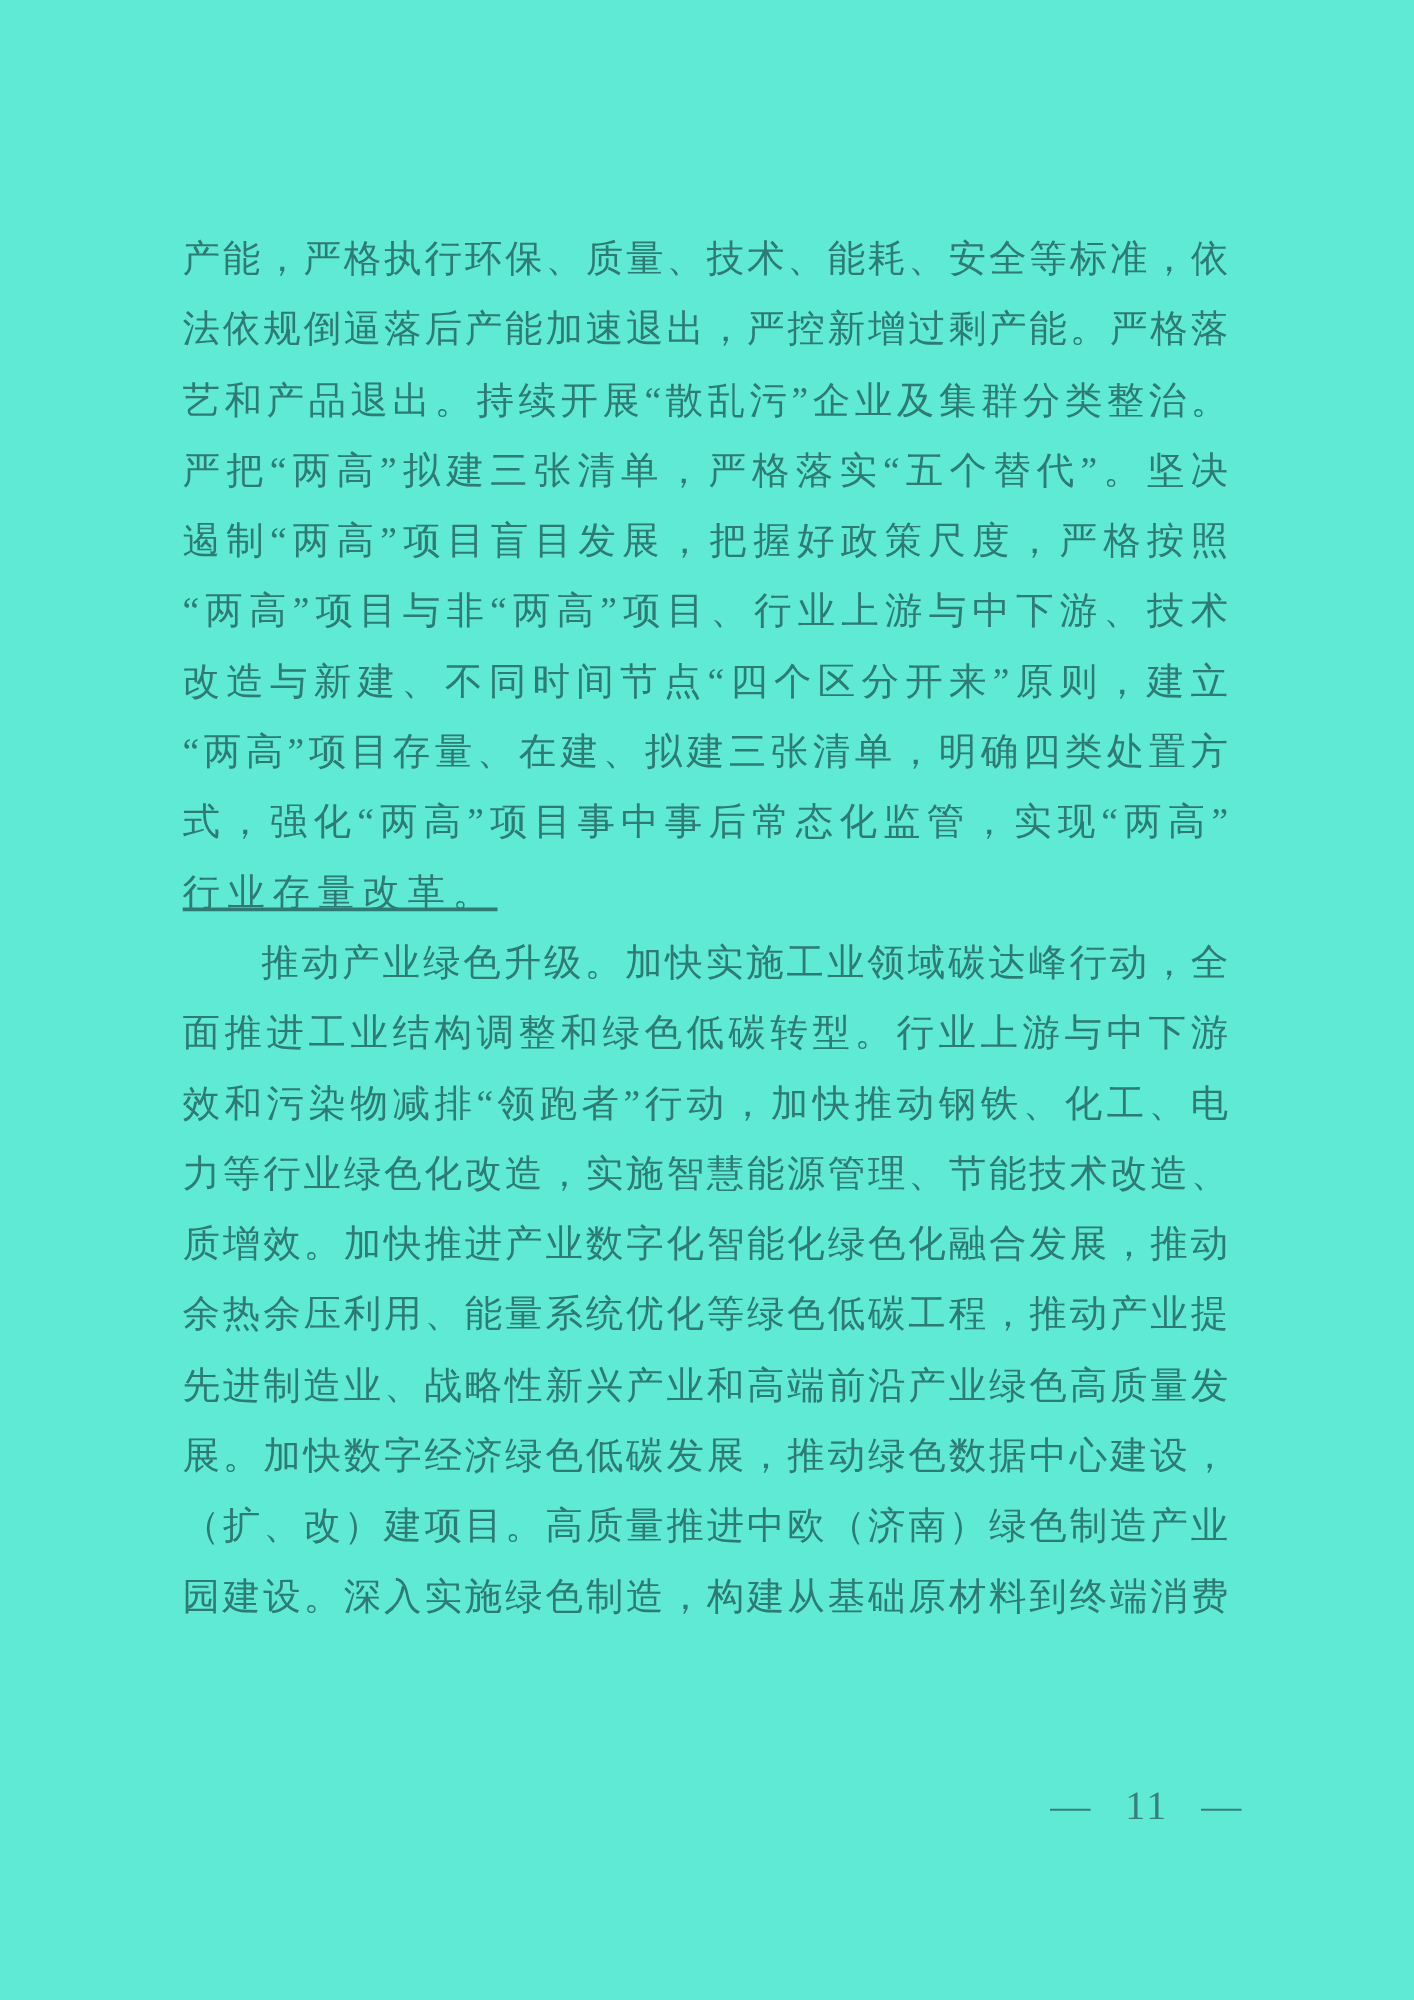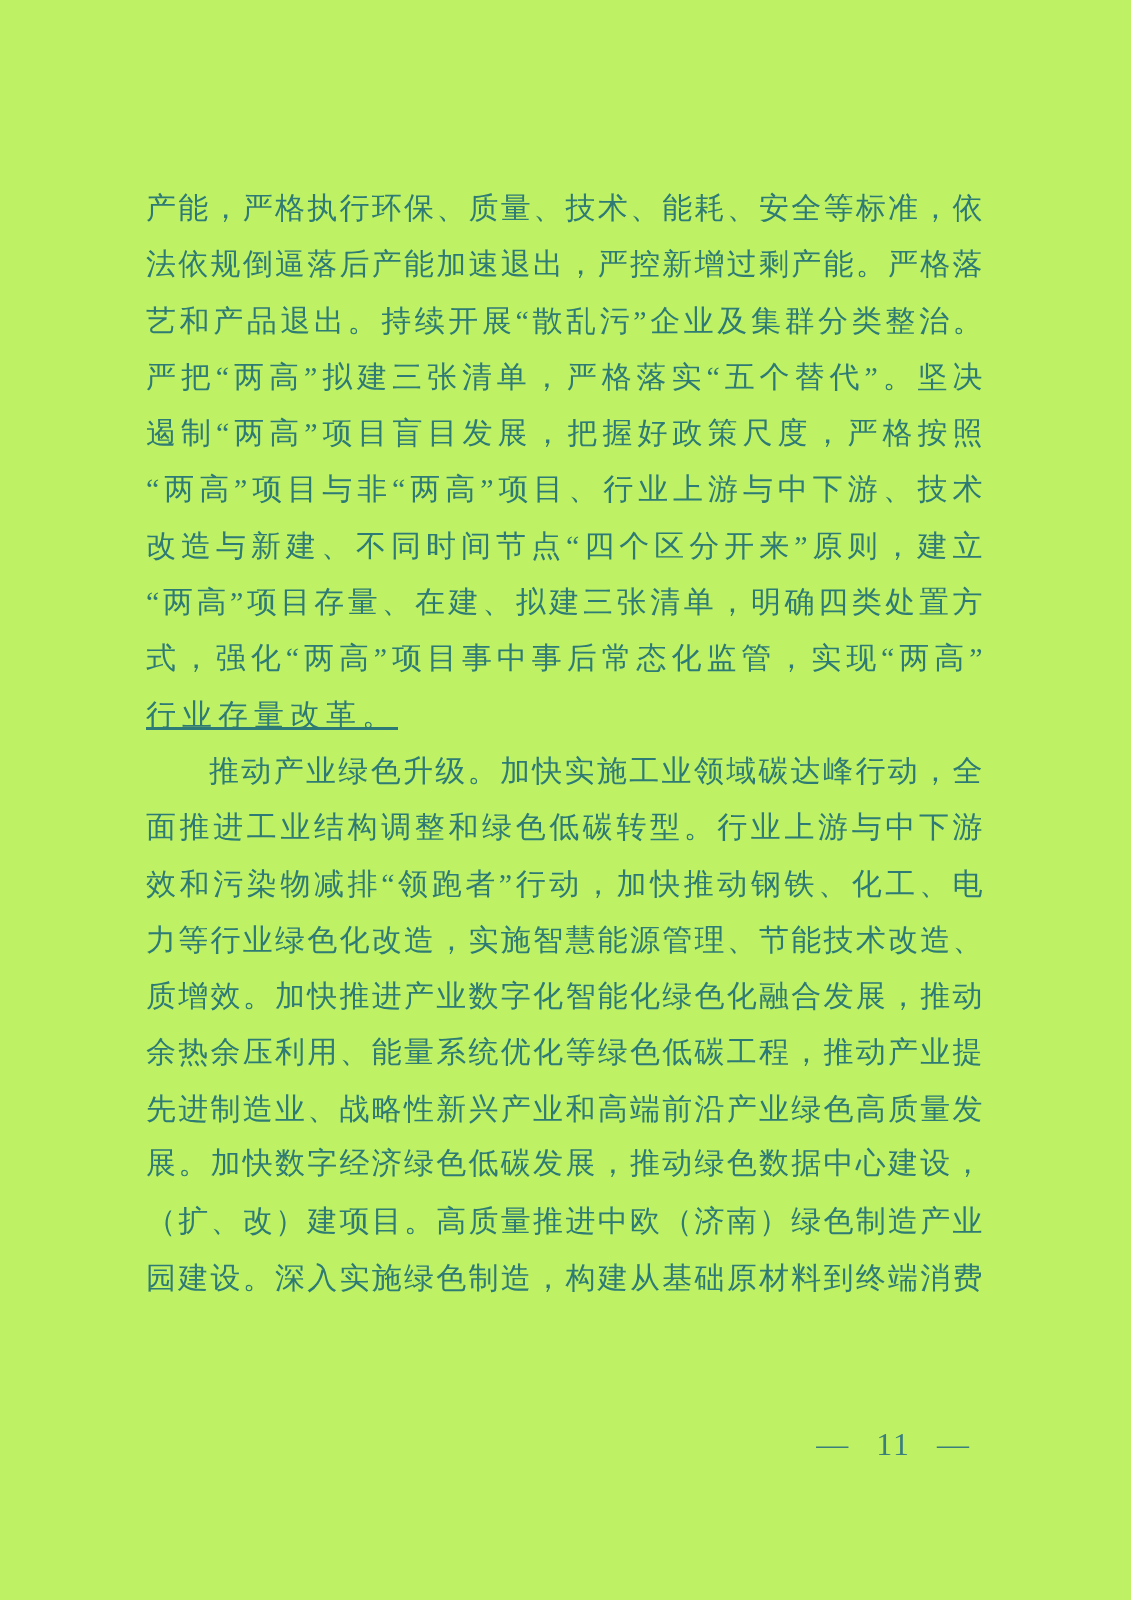--- a/index.html
+++ b/index.html
@@ -37,49 +37,49 @@
     text-align-last: left;
     letter-spacing: 6px;
     text-decoration: underline;
   }
   .line.indent {
     text-indent: 2.1em;
   }
   .footer {
     position: absolute;
     top: 1424px;
-    right: 160px;
+    right: 136px;
     font-size: 32px;
     line-height: 40px;
     color: #3a7f7c;
     word-spacing: 16px;
     letter-spacing: 2px;
     text-align: right;
   }
 </style>
 </head>
 <body>
 
-<div class="page" style="background: #bef264;">
+<div class="page" style="background: #5eead4;">
   <div class="text-block">
     <div class="line" style="color: rgb(46, 122, 117);">产能，严格执行环保、质量、技术、能耗、安全等标准，依</div>
     <div class="line" style="color: rgb(46, 122, 117);">法依规倒逼落后产能加速退出，严控新增过剩产能。严格落</div>
     <div class="line" style="color: rgb(46, 122, 117);">艺和产品退出。持续开展“散乱污”企业及集群分类整治。</div>
     <div class="line" style="color: rgb(46, 122, 117);">严把“两高”拟建三张清单，严格落实“五个替代”。坚决</div>
     <div class="line" style="color: rgb(46, 122, 117);">遏制“两高”项目盲目发展，把握好政策尺度，严格按照</div>
     <div class="line" style="color: rgb(46, 122, 117);">“两高”项目与非“两高”项目、行业上游与中下游、技术</div>
     <div class="line" style="color: rgb(46, 122, 117);">改造与新建、不同时间节点“四个区分开来”原则，建立</div>
     <div class="line" style="color: rgb(46, 122, 117);">“两高”项目存量、在建、拟建三张清单，明确四类处置方</div>
     <div class="line" style="color: rgb(46, 122, 117);">式，强化“两高”项目事中事后常态化监管，实现“两高”</div>
     <div class="line para-end" style="color: rgb(46, 122, 117);">行业存量改革。</div>
     <div class="line indent" style="color: rgb(46, 122, 117);">推动产业绿色升级。加快实施工业领域碳达峰行动，全</div>
     <div class="line" style="color: rgb(46, 122, 117);">面推进工业结构调整和绿色低碳转型。行业上游与中下游</div>
     <div class="line" style="color: rgb(46, 122, 117);">效和污染物减排“领跑者”行动，加快推动钢铁、化工、电</div>
     <div class="line" style="color: rgb(46, 122, 117);">力等行业绿色化改造，实施智慧能源管理、节能技术改造、</div>
     <div class="line" style="color: rgb(46, 122, 117);">质增效。加快推进产业数字化智能化绿色化融合发展，推动</div>
     <div class="line" style="color: rgb(46, 122, 117);">余热余压利用、能量系统优化等绿色低碳工程，推动产业提</div>
     <div class="line" style="color: rgb(46, 122, 117);">先进制造业、战略性新兴产业和高端前沿产业绿色高质量发</div>
-    <div class="line" style="color: rgb(46, 122, 117); font-family: Liberation Mono, monospace;">展。加快数字经济绿色低碳发展，推动绿色数据中心建设，</div>
+    <div class="line" style="color: rgb(46, 122, 117);">展。加快数字经济绿色低碳发展，推动绿色数据中心建设，</div>
     <div class="line" style="color: rgb(46, 122, 117);">（扩、改）建项目。高质量推进中欧（济南）绿色制造产业</div>
     <div class="line" style="color: rgb(46, 122, 117);">园建设。深入实施绿色制造，构建从基础原材料到终端消费</div>
   </div>
   <div class="footer">— 11 —</div>
 </div>
 
 </body></html>

